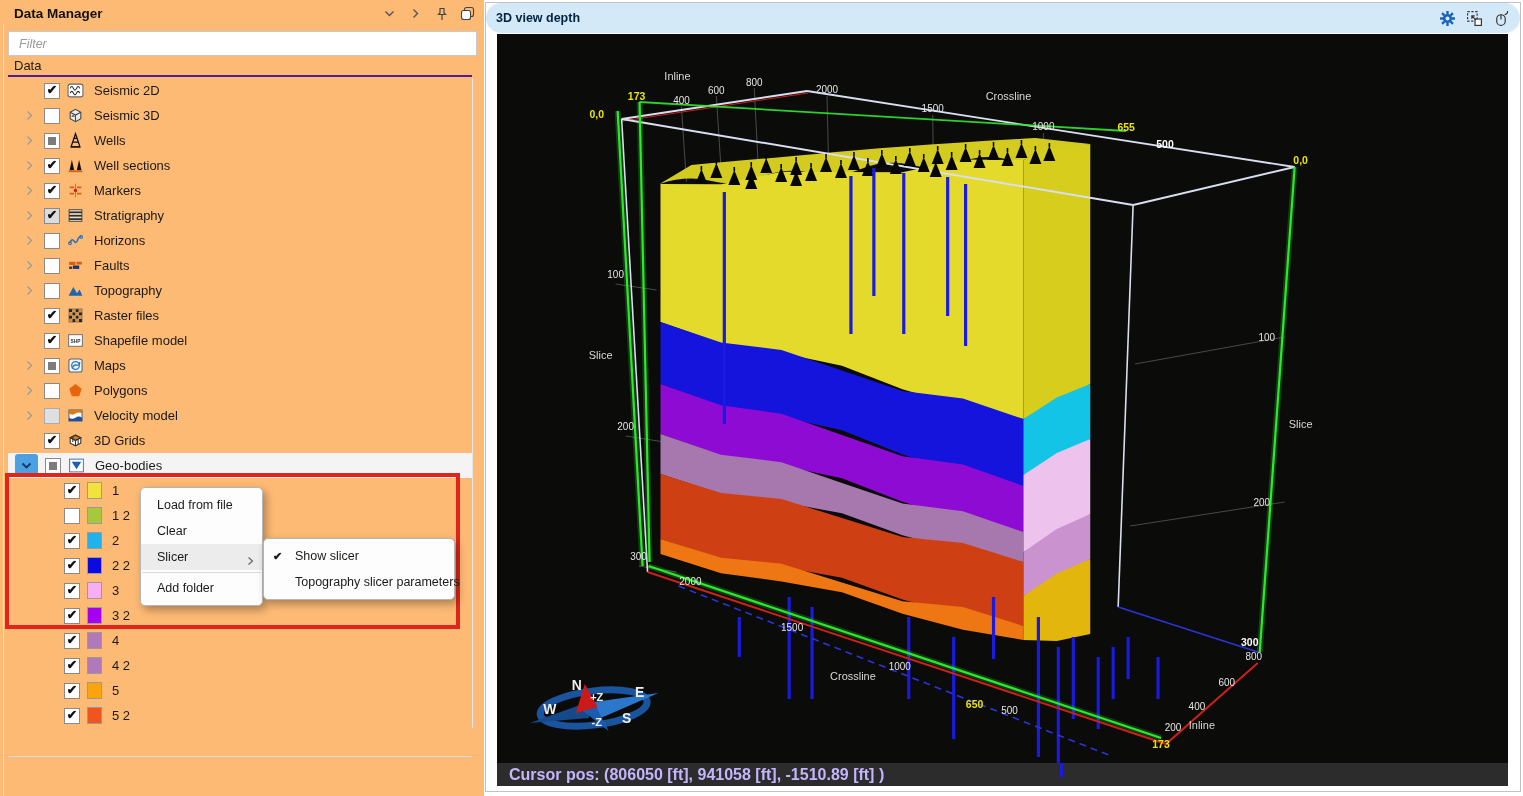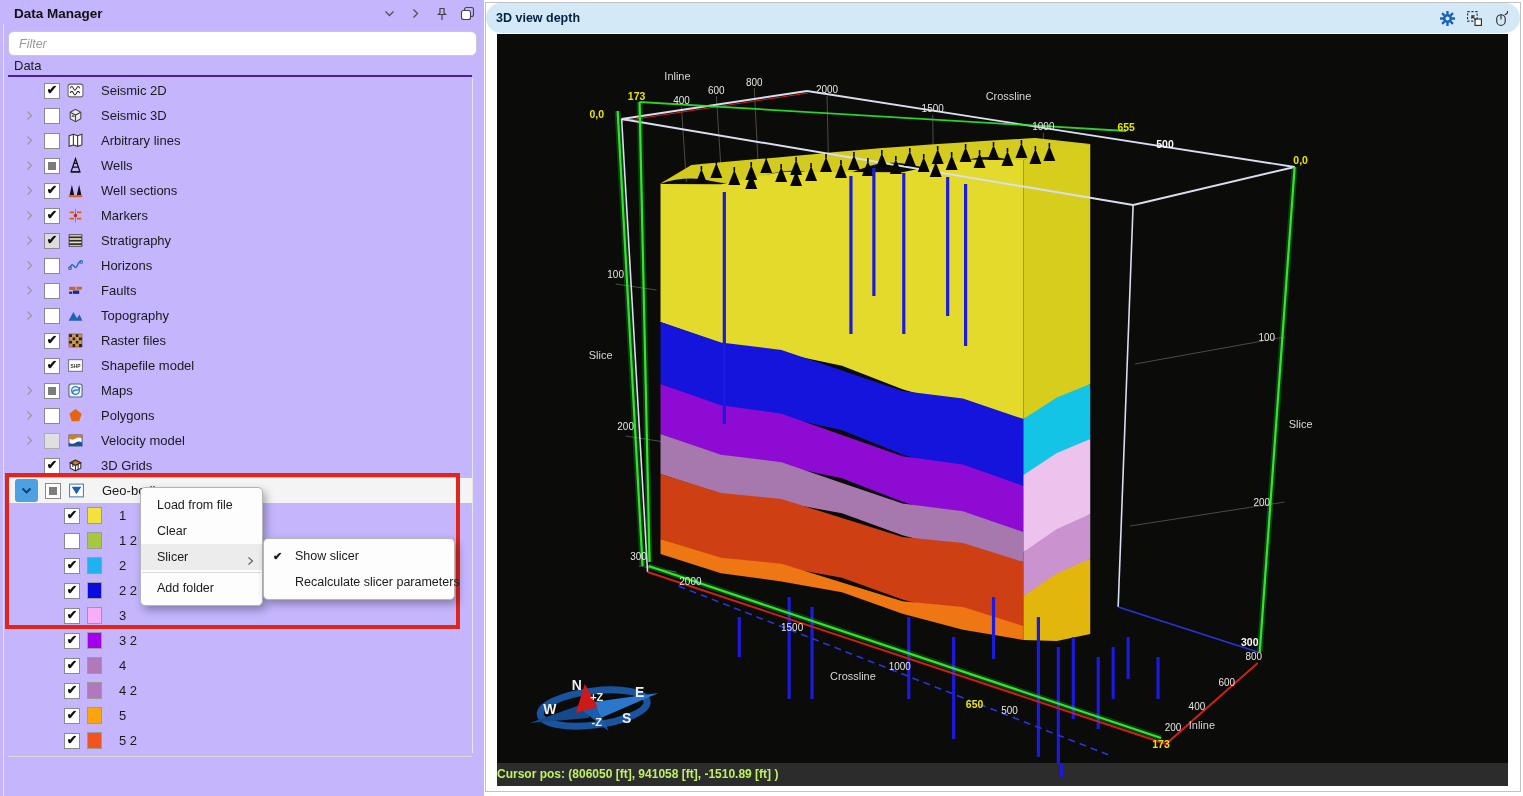--- a/index.html
+++ b/index.html
@@ -1,40 +1,40 @@
 <!DOCTYPE html>
 <html><head>
 <meta charset="utf-8">
 <style>
   html,body{margin:0;padding:0;background:#fff;font-family:"Liberation Sans",sans-serif;}
   .app{position:relative;width:1523px;height:796px;background:#fff;overflow:hidden;}
 
   
-  .left-panel{position:absolute;left:0;top:0;width:484px;height:796px;background:#c4b5fd;}
+  .left-panel{position:absolute;left:0;top:0;width:484px;height:796px;background:#fdba74;}
   .left-edge{position:absolute;left:3px;top:24px;bottom:0;width:1px;background:#e4e4e4;}
   .lp-header{position:absolute;left:14px;top:6px;font-size:13.5px;font-weight:bold;color:#111;}
   .lp-header-icons{position:absolute;right:8px;top:5px;display:flex;gap:9px;align-items:center;}
   .hicon{width:17px;height:17px;display:inline-flex;align-items:center;justify-content:center;cursor:pointer;}
   .filter-box{position:absolute;left:8px;top:31px;width:469px;height:25px;box-sizing:border-box;
-    border:1px solid #c9c9c9;border-radius:6px;padding:0 10px;font-size:12.5px;font-style:italic;color:#555;background:#fff;}
+    border:1px solid #c9c9c9;border-radius:0;padding:0 10px;font-size:12.5px;font-style:italic;color:#555;background:#fff;}
   .filter-box::placeholder{color:#9a9a9a;font-style:italic;}
   .data-header{position:absolute;left:8px;top:58px;width:464px;height:19px;border-bottom:2px solid #4c1d95;
     font-size:13px;color:#1a1a1a;padding-left:6px;box-sizing:border-box;}
   .tree{position:absolute;left:8px;top:78px;width:464px;border-right:1px solid #e6e6e6;}
   .trow{height:25px;display:flex;align-items:center;font-size:13px;color:#1a1a1a;position:relative;}
   .trow.sel{background:#f4f4f4;}
   .chev{width:16px;height:16px;margin-left:13px;display:flex;align-items:center;justify-content:center;flex:none;}
   .chev-tile{width:23px;height:23px;margin-left:7px;border-radius:3px;background:#4da0e2;display:flex;align-items:center;justify-content:center;flex:none;}
   .cb{width:16px;height:16px;margin-left:7px;border:1px solid #8a8a8a;background:#fff;box-sizing:border-box;
       display:flex;align-items:center;justify-content:center;flex:none;font-weight:900;font-size:12.5px;color:#111;line-height:1;}
   .cb.gray{background:#dcdcdc;}
   .cb.disabled{background:#dfdfdf;border-color:#ababab;}
   .cb .part{width:8px;height:8px;background:#7c7c7c;}
   .ticon{width:18px;height:18px;margin-left:6px;display:flex;align-items:center;justify-content:center;flex:none;}
-  .tlabel{margin-left:17px;white-space:nowrap;}
+  .tlabel{margin-left:10px;white-space:nowrap;}
   .trow.child{padding-left:49px;}
   .swatch{width:15px;height:17px;margin-left:7px;border:1px solid #9a9a9a;box-sizing:border-box;flex:none;}
   .list-sep{position:absolute;left:8px;top:756px;width:464px;height:1px;background:#dadada;}
 
   
   .red-rect{position:absolute;left:5px;top:473px;width:455px;height:156px;border:4px solid #e1251b;box-sizing:border-box;z-index:5;pointer-events:none;}
 
   
   .menu{position:absolute;background:#fdfdfd;border:1px solid #b5b5b5;border-radius:5px;
     box-shadow:3px 4px 8px rgba(0,0,0,.32);z-index:10;padding:4px 0;font-size:12.5px;color:#1a1a1a;}
@@ -47,22 +47,22 @@
 
   
   .right-panel{position:absolute;left:485px;top:2px;width:1036px;height:790px;border:1px solid #c2c2c2;
     background:#fff;box-sizing:border-box;display:flex;flex-direction:column;}
   .view-titlebar{height:30px;background:#d4e9f8;display:flex;align-items:center;flex:none;border-radius:15px;}
   .view-title{font-size:12.5px;font-weight:bold;color:#03233f;margin-left:10px;}
   .view-icons{margin-left:auto;margin-right:10px;display:flex;gap:9px;align-items:center;}
   .vicon{width:18px;height:18px;display:flex;align-items:center;justify-content:center;cursor:pointer;}
   .viewport{flex:1;margin:1px 12px 5px 11px;background:#0b0b09;display:flex;flex-direction:column;min-height:0;position:relative;}
   .scene{flex:1;min-height:0;display:block;width:100%;}
-  .statusbar{height:23px;flex:none;background:#2c2c2c;color:#bef264;font-weight:bold;font-size:12px;
-    line-height:23px;padding-left:0;position:relative;}
+  .statusbar{height:23px;flex:none;background:#2c2c2c;color:#c4b5fd;font-weight:bold;font-size:16px;
+    line-height:23px;padding-left:12px;position:relative;}
   .statusbar .well-over{position:absolute;left:563px;top:0;width:3px;height:14px;background:#1a1ae0;}
   svg text{font-family:"Liberation Sans",sans-serif;}
 </style>
 </head>
 <body>
 
 <div class="app">
 
   <div class="left-panel">
     <div class="left-edge"></div>
@@ -121,35 +121,20 @@
             </svg>
           </span>
           <span class="tlabel">Seismic 3D</span>
         </div>
         <div class="trow">
           <span class="chev">
             <svg width="11" height="11" viewBox="0 0 11 11">
               <path d="M3.5 1.5l4 4-4 4" stroke="#999" stroke-width="1.2" fill="none"></path>
             </svg>
           </span>
-          <span class="cb"></span>
-          <span class="ticon">
-            <svg width="17" height="17" viewBox="0 0 16 16">
-              <path d="M2 3.5l4-1.3 4 1.3 4-1.3v10l-4 1.3-4-1.3-4 1.3z" fill="#fff" stroke="#333"></path>
-              <path d="M6 2.2v10.3M10 3.5v10" stroke="#333" fill="none"></path>
-            </svg>
-          </span>
-          <span class="tlabel">Arbitrary lines</span>
-        </div>
-        <div class="trow">
-          <span class="chev">
-            <svg width="11" height="11" viewBox="0 0 11 11">
-              <path d="M3.5 1.5l4 4-4 4" stroke="#999" stroke-width="1.2" fill="none"></path>
-            </svg>
-          </span>
           <span class="cb">
             <span class="part"></span>
           </span>
           <span class="ticon">
             <svg width="17" height="17" viewBox="0 0 16 16">
               <path d="M8 1.6L3.8 14h8.4z" fill="none" stroke="#111" stroke-width="1.2"></path>
               <path d="M5.3 9.5h5.4M6.3 6h3.4M3.8 14h8.4" stroke="#111" stroke-width="1"></path>
             </svg>
           </span>
           <span class="tlabel">Wells</span>
@@ -408,21 +393,21 @@
         <div class="menu-item">Load from file</div>
         <div class="menu-item">Clear</div>
         <div class="menu-item hl">Slicer<span class="sub-arrow"><svg width="9" height="12" viewBox="0 0 9 12">
               <path d="M2.5 2.5l4 3.5-4 3.5" stroke="#666" stroke-width="1.2" fill="none"></path>
             </svg></span></div>
         <div class="menu-sep"></div>
         <div class="menu-item">Add folder</div>
       </div>
     <div class="menu sub" id="submenu" style="left:263px;top:538px;width:190px;">
         <div class="menu-item">Show slicer<span class="menu-check">✔</span></div>
-        <div class="menu-item">Recalculate slicer parameters</div>
+        <div class="menu-item">Topography slicer parameters</div>
       </div>
   </div>
 
   <div class="right-panel">
     <div class="view-titlebar">
       <span class="view-title">3D view depth</span>
       <span class="view-icons">
         <span class="vicon">
           <svg width="17" height="17" viewBox="0 0 16 16">
               <g stroke="#1761ba" stroke-width="2.2">

